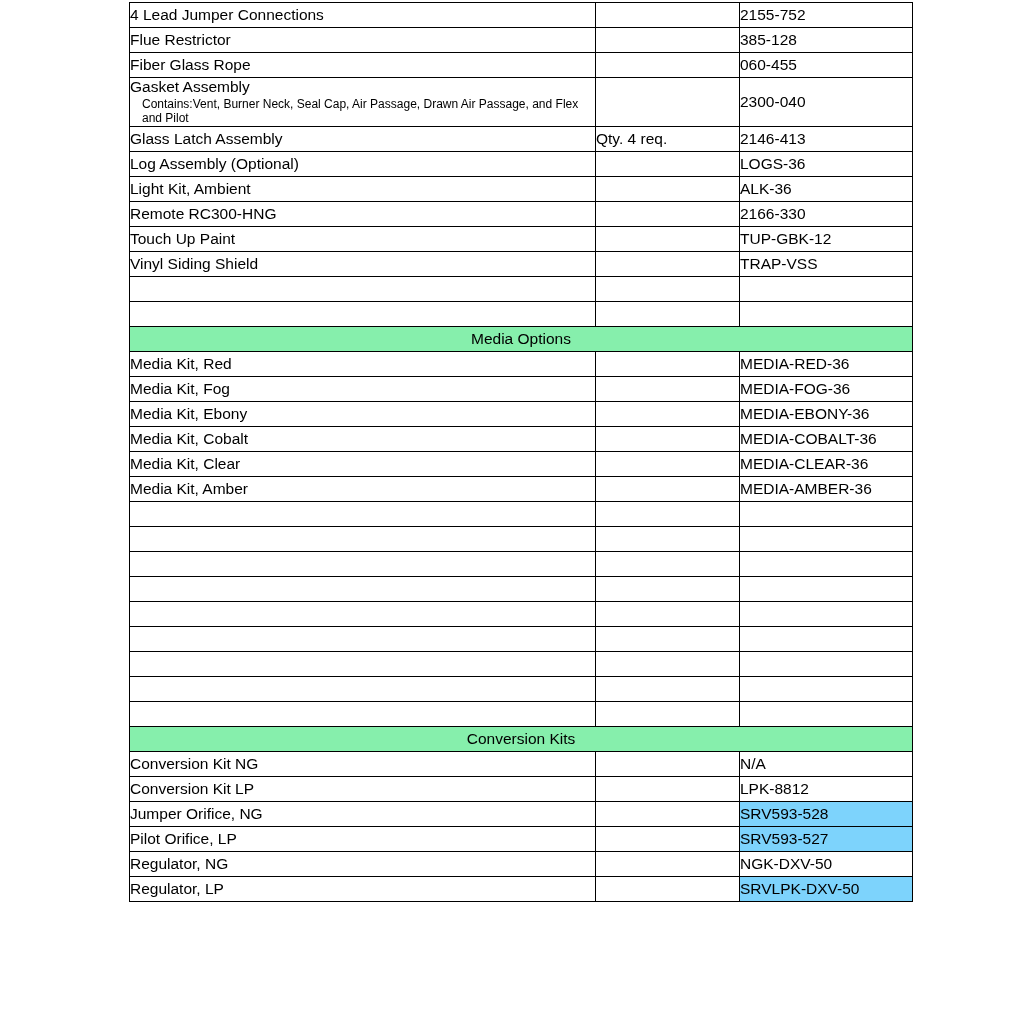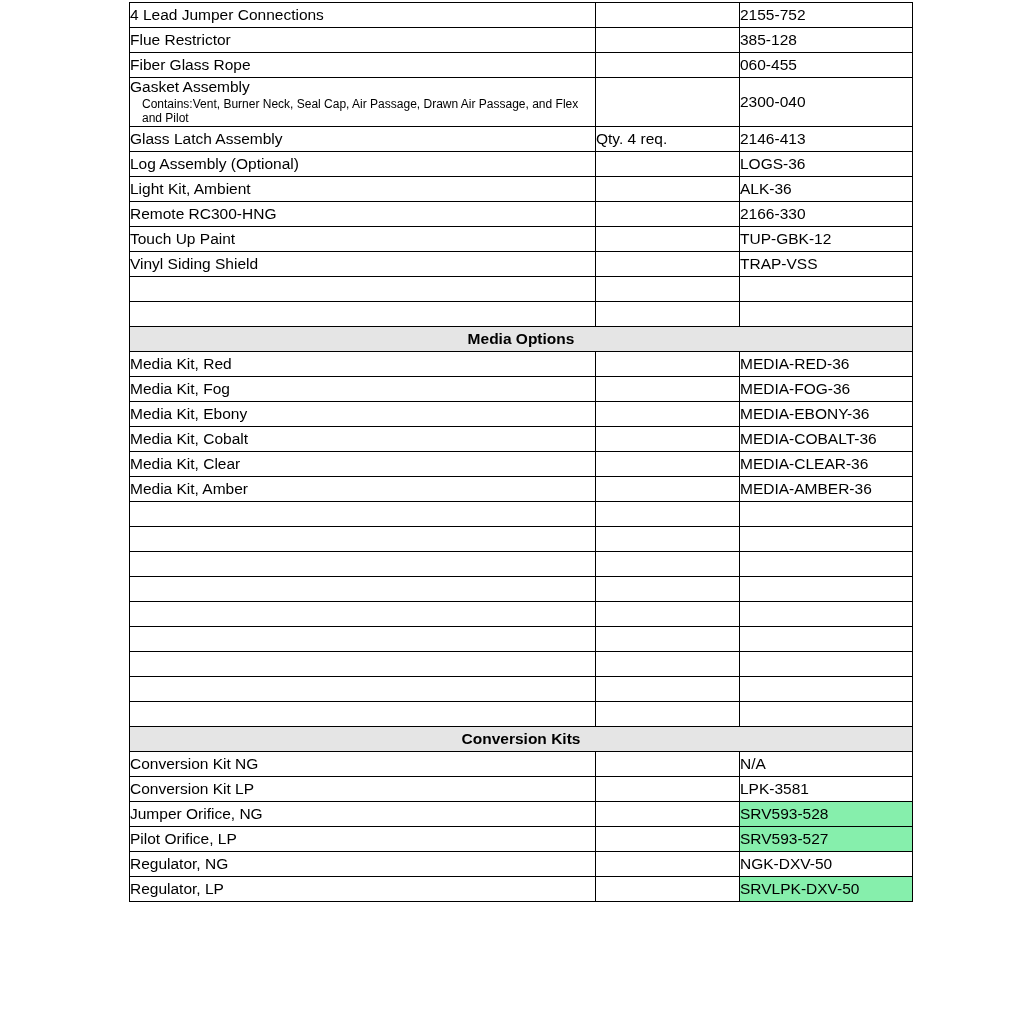--- a/index.html
+++ b/index.html
@@ -37,23 +37,23 @@
     height: 25px;
     box-sizing: border-box;
   }
   td.c1 { width: 466px; padding-left: 17px; }
   td.c2 { width: 144px; padding-left: 10px; }
   td.c3 { width: 173px; padding-left: 11px; }
 
   td.empty { height: 26px; }
 
   .sect-head td {
-    background: #e5e5e5;
+    background: #86efac;
     color: #000000;
-    font-weight: bold;
+    font-weight: normal;
     text-align: center;
     font-size: 15.5px;
     height: 26px;
     padding: 0;
     margin-left: 16px;
   }
 
   .indent1 { padding-left: 40px; }
 
   .sub {
@@ -62,21 +62,21 @@
     padding-left: 12px;
     margin-top: 1px;
     line-height: 1.2;
   }
   .maintext { display: block; }
 
   .tall2 { height: 48px; }
   .tall2b { height: 47px; }
 
   .hl {
-    background: #86efac;
+    background: #7dd3fc;
   }
   .wrapcell { white-space: normal; }
 </style>
 </head>
 <body>
 
 <div id="page">
   <table class="parts">
     <tbody>
         <tr>
@@ -224,21 +224,21 @@
           <td colspan="3">Conversion Kits</td>
         </tr>
         <tr>
           <td class="c1 wrapcell">Conversion Kit NG</td>
           <td class="c2"></td>
           <td class="c3">N/A</td>
         </tr>
         <tr>
           <td class="c1 wrapcell">Conversion Kit LP</td>
           <td class="c2"></td>
-          <td class="c3">LPK-3581</td>
+          <td class="c3">LPK-8812</td>
         </tr>
         <tr>
           <td class="c1 wrapcell indent1">Jumper Orifice, NG</td>
           <td class="c2"></td>
           <td class="c3 hl">SRV593-528</td>
         </tr>
         <tr>
           <td class="c1 wrapcell indent1">Pilot Orifice, LP</td>
           <td class="c2"></td>
           <td class="c3 hl">SRV593-527</td>

